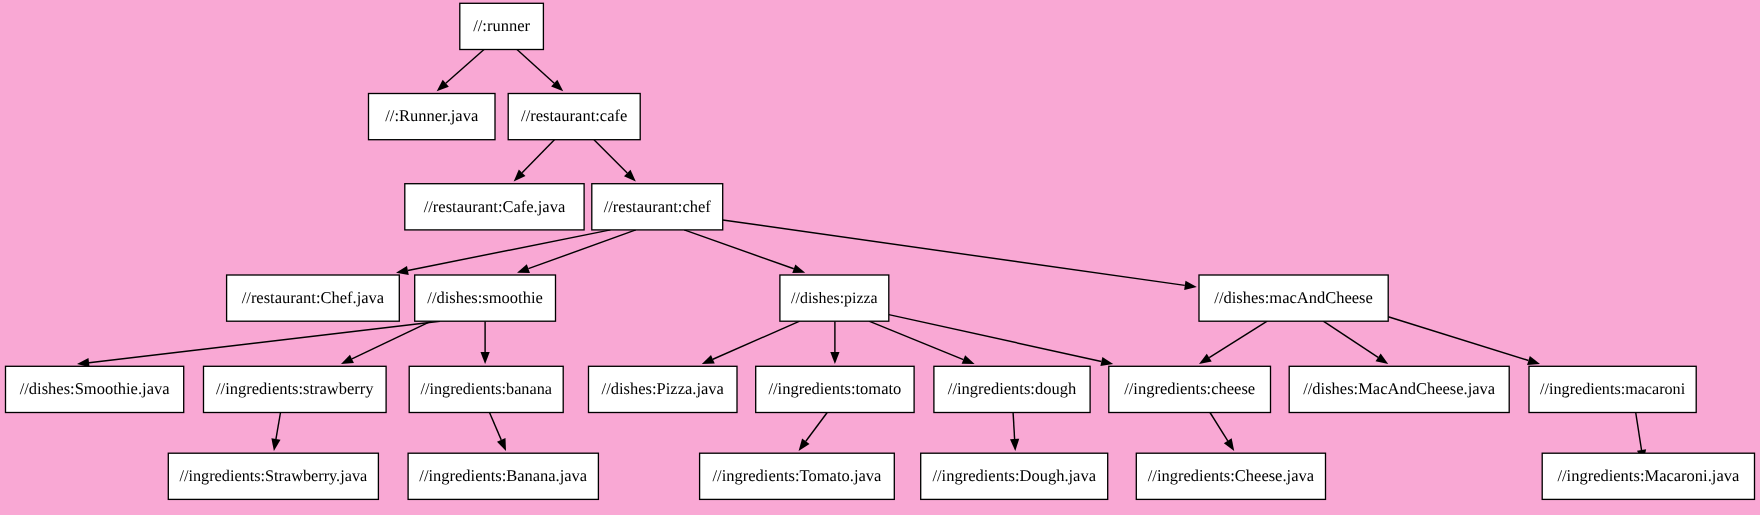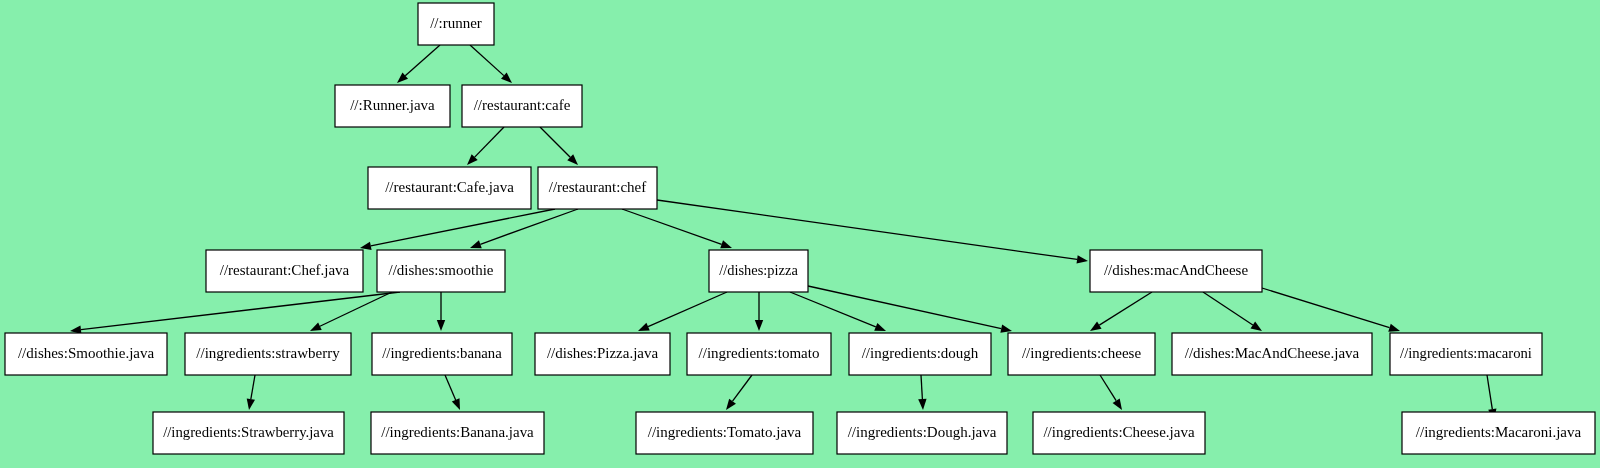--- a/index.html
+++ b/index.html
@@ -4,21 +4,21 @@
 <style>
   html, body {
     margin: 0;
     padding: 0;
     background: #ffffff;
   }
   #graph-root {
     position: relative;
     width: 1600px;
     height: 468px;
-    background: #86efac;
+    background: #f9a8d4;
     font-family: "Liberation Serif", "DejaVu Serif", serif;
     overflow: hidden;
   }
   #graph-svg {
     display: block;
     width: 1600px;
     height: 468px;
   }
   .node-box {
     fill: #ffffff;

